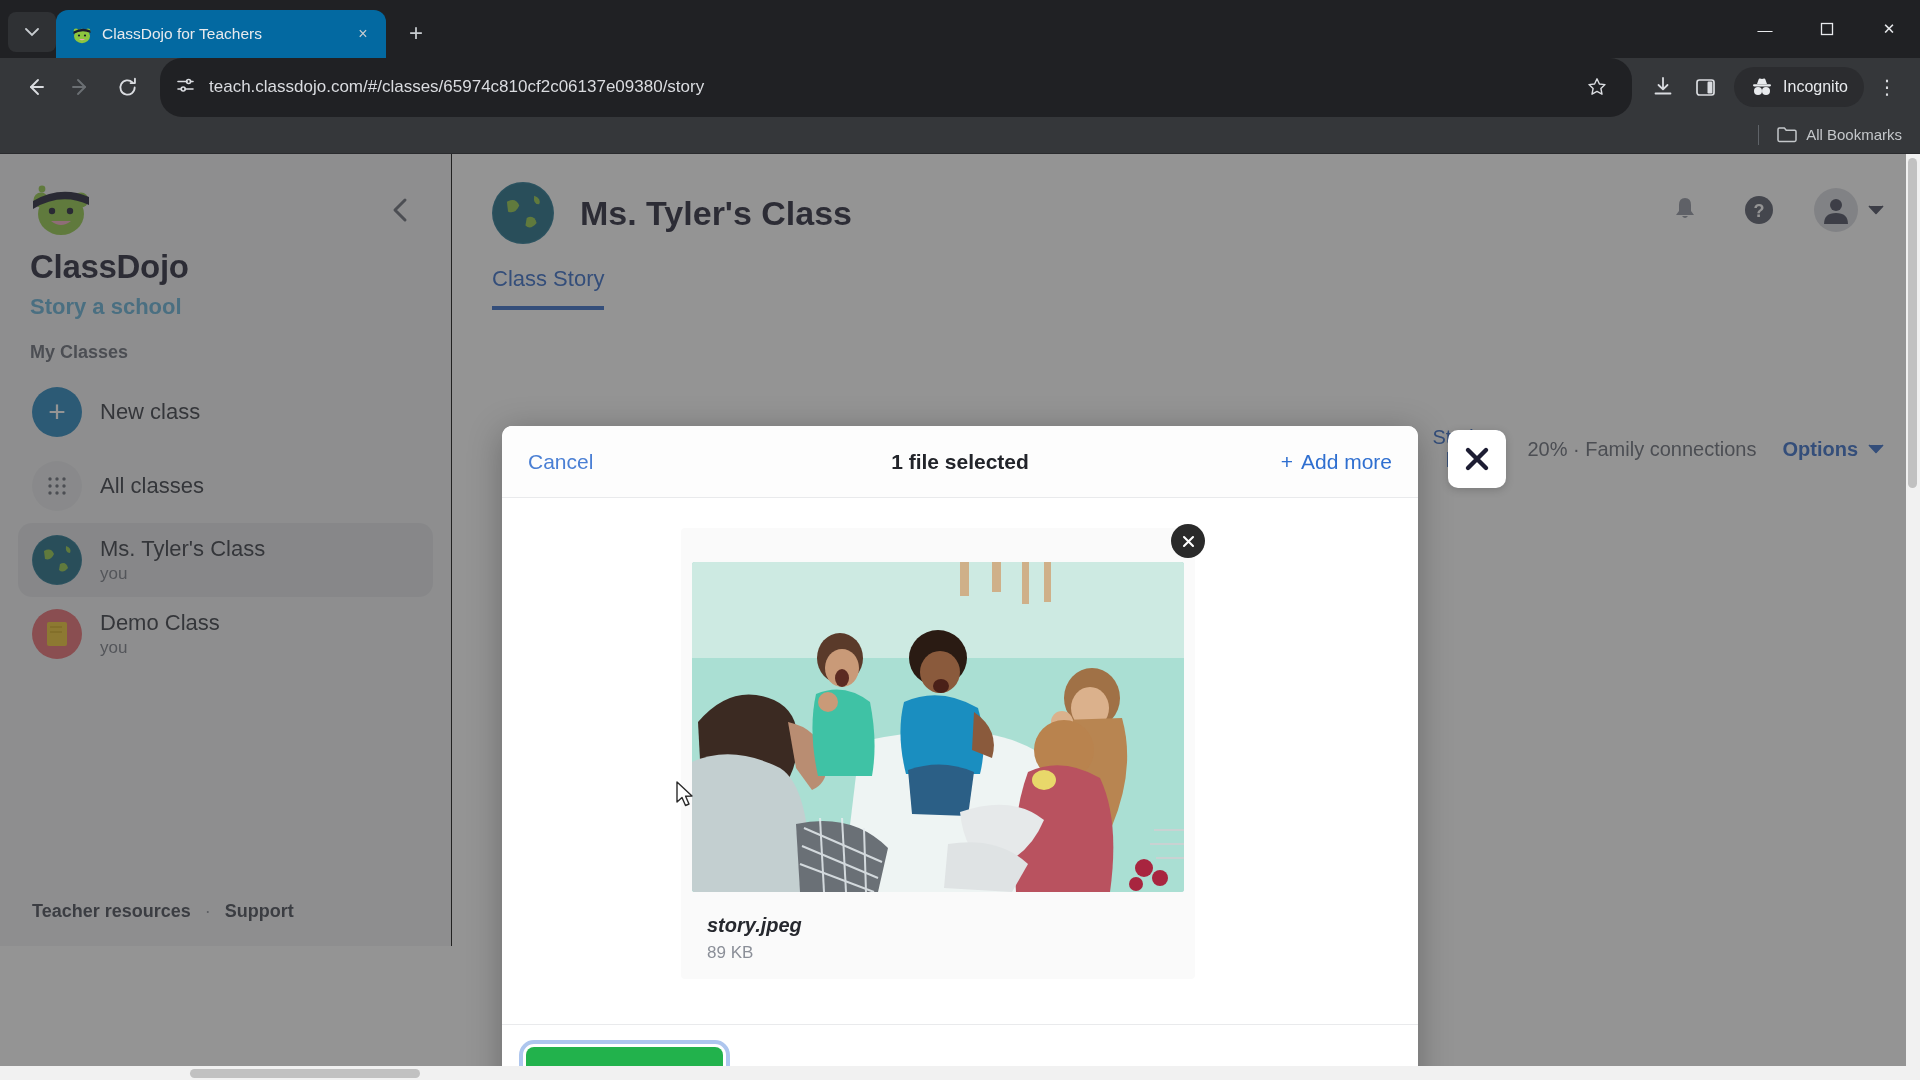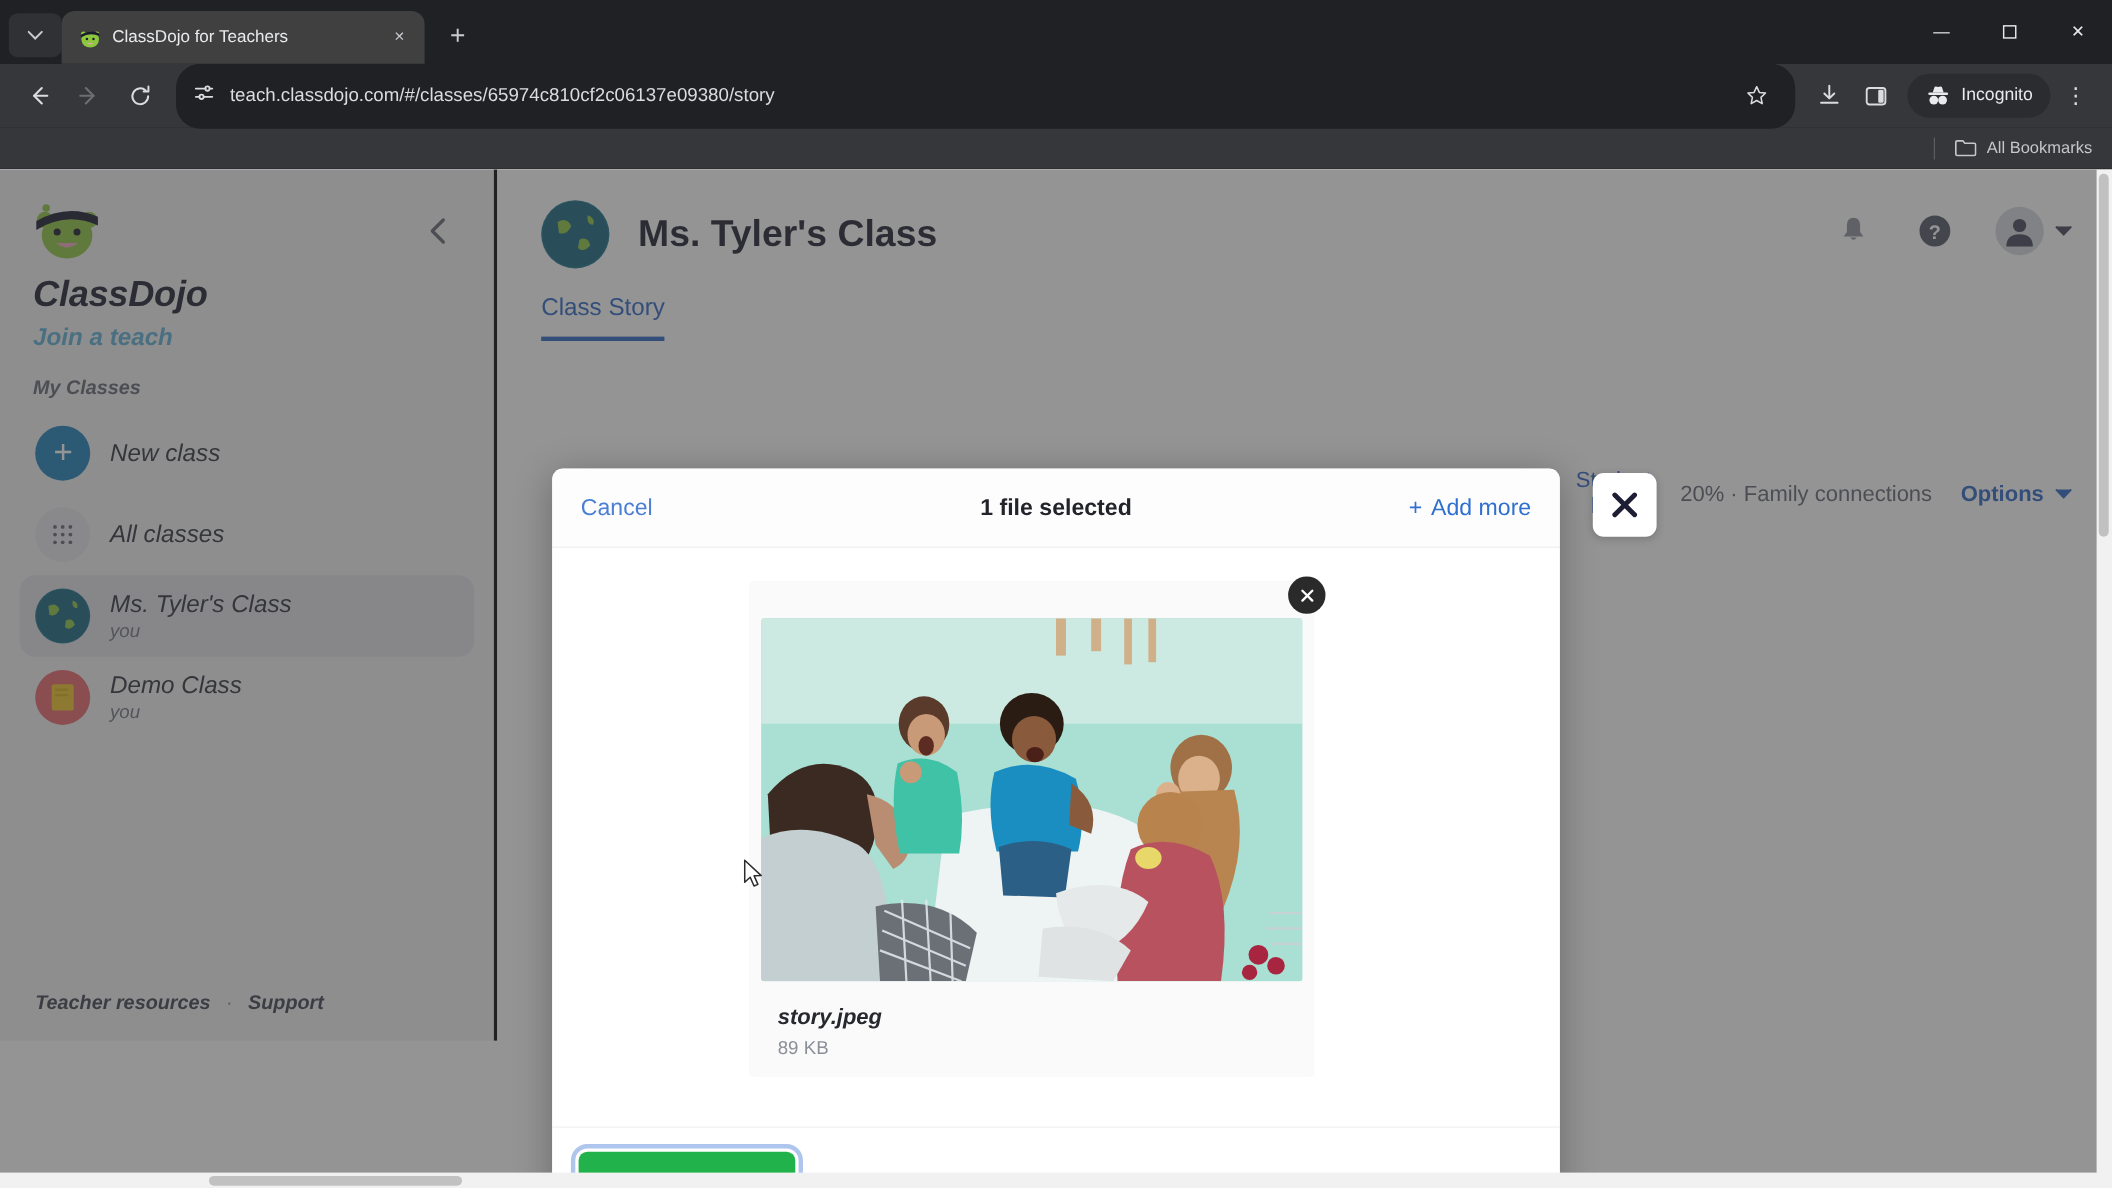--- a/index.html
+++ b/index.html
@@ -16,21 +16,21 @@
   .tabstrip {
     height:58px; background:#202124; display:flex; align-items:flex-end;
     padding-left:8px; position:relative;
   }
   .tabsearch {
     width:48px; height:40px; margin-bottom:6px; border-radius:8px;
     display:flex; align-items:center; justify-content:center;
     color:#c8ccd0; flex:0 0 auto; background:#2f3134;
   }
   .tab {
-    height:48px; width:330px; background:#404040; border-radius:12px 12px 0 0;
+    height:48px; width:330px; background:#0369a1; border-radius:12px 12px 0 0;
     display:flex; align-items:center; padding:0 10px 0 16px; gap:10px;
     position:relative; flex:0 0 auto;
   }
   .tab-favicon {
     width:20px; height:20px; flex:0 0 auto; border-radius:3px;
     position:relative; overflow:hidden;
   }
   .tab-title {
     flex:1 1 auto; color:#e8eaed; font-size:15.5px; white-space:nowrap;
     overflow:hidden; text-overflow:ellipsis;
@@ -93,21 +93,21 @@
   
   .viewport {
     position:absolute; left:0; top:154px; width:1920px; height:926px;
     background:#fff; overflow:hidden;
   }
   .page { position:absolute; inset:0; display:flex; }
 
   
   .sidebar {
     width:452px; height:792px; background:#f2f2f4; flex:0 0 auto;
-    position:relative; border-right:3px solid #000000;font-style:italic;
+    position:relative; border-right:1px solid #000000;
   }
   .sb-top { padding:26px 30px 0 30px; position:relative; }
   .sb-logo-row { display:flex; align-items:flex-start; justify-content:space-between; }
   .dojo-mascot { width:62px; height:58px; position:relative; }
   .collapse-btn {
     width:40px; height:40px; display:flex; align-items:center; justify-content:center;
     color:#6b7280; margin-top:10px;
   }
   .brand { font-size:33px; font-weight:700; color:#1a1a2e; margin-top:10px; letter-spacing:-0.3px; }
   .joinschool { font-size:22px; color:#5badd6; margin-top:8px; font-weight:600; }
@@ -381,21 +381,21 @@
                 <path d="M21 41 Q31 49 41 41 Z" fill="#f4a8c0"></path>
               </svg>
             </div>
             <div class="collapse-btn">
               <svg width="22" height="26" viewBox="0 0 22 26">
                 <path d="M15 3 L5 13 L15 23" stroke="#5f6470" stroke-width="3" fill="none" stroke-linecap="round" stroke-linejoin="round"></path>
               </svg>
             </div>
           </div>
           <div class="brand">ClassDojo</div>
-          <div class="joinschool">Join a teach</div>
+          <div class="joinschool">Story a school</div>
           <div class="myclasses">My Classes</div>
         </div>
 
         <div class="sb-list">
 
           <div class="sb-item">
             <div class="sb-icon plus">+</div>
             <div class="sb-texts">
               <span class="sb-label">New class</span>
             </div>

